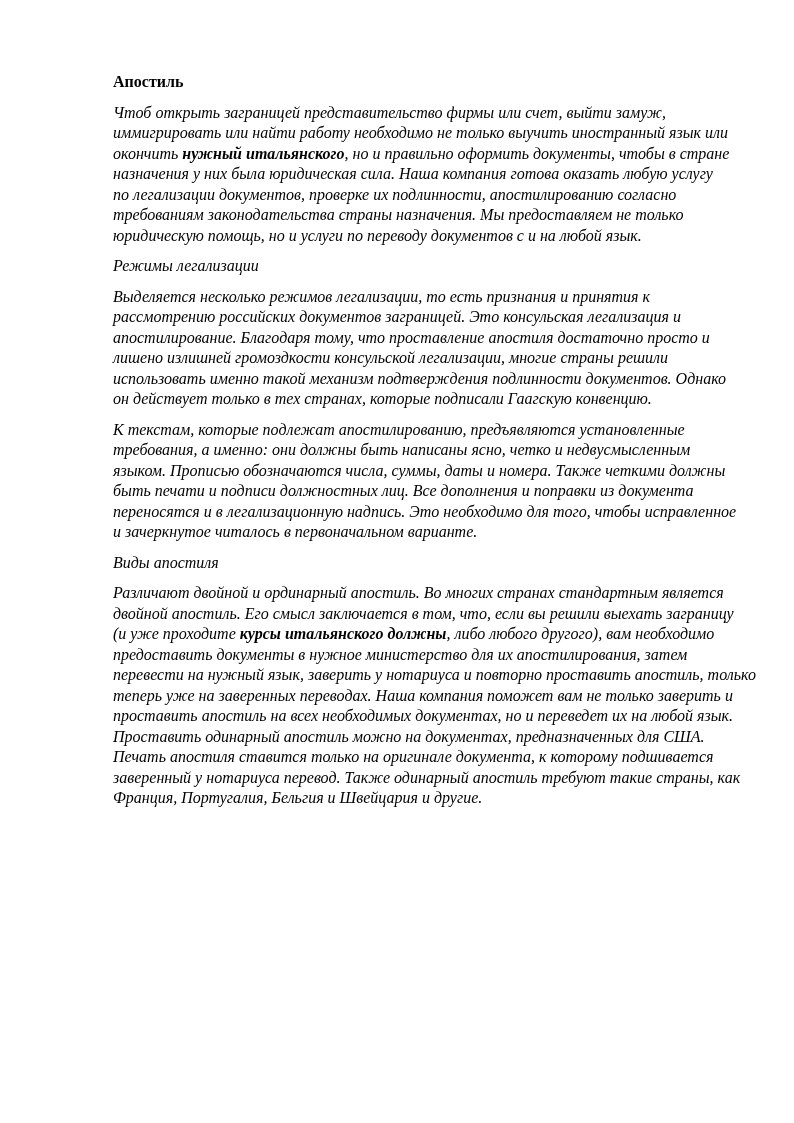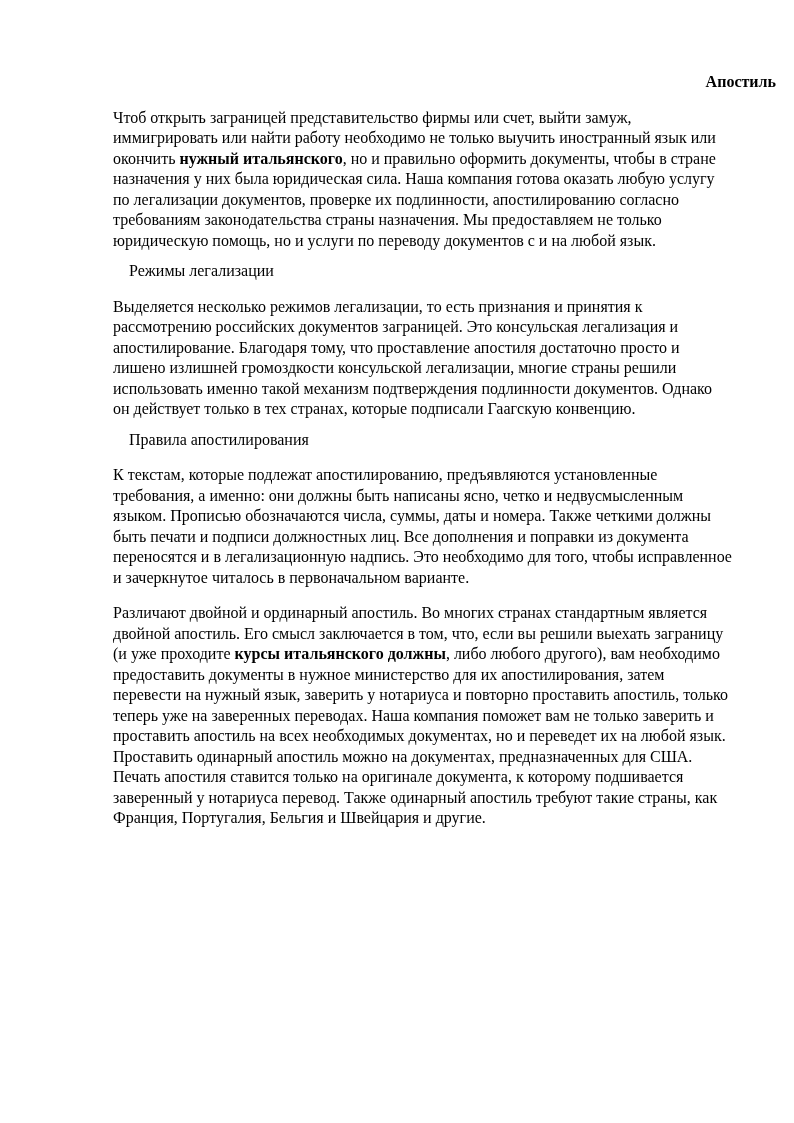--- a/index.html
+++ b/index.html
@@ -18,30 +18,31 @@
     font-family: "Liberation Serif", "DejaVu Serif", serif;
     font-size: 16px;
     line-height: 20.5px;
     color: #000000;
   }
   .doc-title {
     font-size: 16px;
     font-weight: bold;
     margin: 0 0 10px 0;
     white-space: pre-wrap;
-    text-align: right;
   }
   .doc-heading {
     font-weight: normal;
-    margin: 0 0 10px 16px;
+    margin: 0 0 10px 0;
     white-space: pre-wrap;
+    font-style: italic;
   }
   .doc-paragraph {
-    margin: 15px 0 10px 0;
+    margin: 0 0 10px 0;
     white-space: pre-wrap;
+    font-style: italic;
   }
   .bold-run {
     font-weight: bold;
   }
 </style>
 </head>
 <body>
 
 <div class="page">
   <p class="doc-title">Апостиль</p>
@@ -53,27 +54,27 @@
 по легализации документов, проверке их подлинности, апостилированию согласно
 требованиям законодательства страны назначения. Мы предоставляем не только
 юридическую помощь, но и услуги по переводу документов с и на любой язык.</span></p>
       <p class="doc-heading"><span>Режимы легализации</span></p>
       <p class="doc-paragraph"><span>Выделяется несколько режимов легализации, то есть признания и принятия к
 рассмотрению российских документов заграницей. Это консульская легализация и
 апостилирование. Благодаря тому, что проставление апостиля достаточно просто и
 лишено излишней громоздкости консульской легализации, многие страны решили
 использовать именно такой механизм подтверждения подлинности документов. Однако
 он действует только в тех странах, которые подписали Гаагскую конвенцию.</span></p>
-      <p class="doc-heading"><span>Правила апостилирования</span></p>
       <p class="doc-paragraph"><span>К текстам, которые подлежат апостилированию, предъявляются установленные
 требования, а именно: они должны быть написаны ясно, четко и недвусмысленным
 языком. Прописью обозначаются числа, суммы, даты и номера. Также четкими должны
 быть печати и подписи должностных лиц. Все дополнения и поправки из документа
 переносятся и в легализационную надпись. Это необходимо для того, чтобы исправленное
 и зачеркнутое читалось в первоначальном варианте.</span></p>
+      <p class="doc-heading"><span>Виды апостиля</span></p>
       <p class="doc-paragraph"><span>Различают двойной и ординарный апостиль. Во многих странах стандартным является
 двойной апостиль. Его смысл заключается в том, что, если вы решили выехать заграницу
 (и уже проходите </span><span class="bold-run">курсы итальянского должны</span><span>, либо любого другого), вам необходимо
 предоставить документы в нужное министерство для их апостилирования, затем
 перевести на нужный язык, заверить у нотариуса и повторно проставить апостиль, только
 теперь уже на заверенных переводах. Наша компания поможет вам не только заверить и
 проставить апостиль на всех необходимых документах, но и переведет их на любой язык.
 Проставить одинарный апостиль можно на документах, предназначенных для США.
 Печать апостиля ставится только на оригинале документа, к которому подшивается
 заверенный у нотариуса перевод. Также одинарный апостиль требуют такие страны, как

